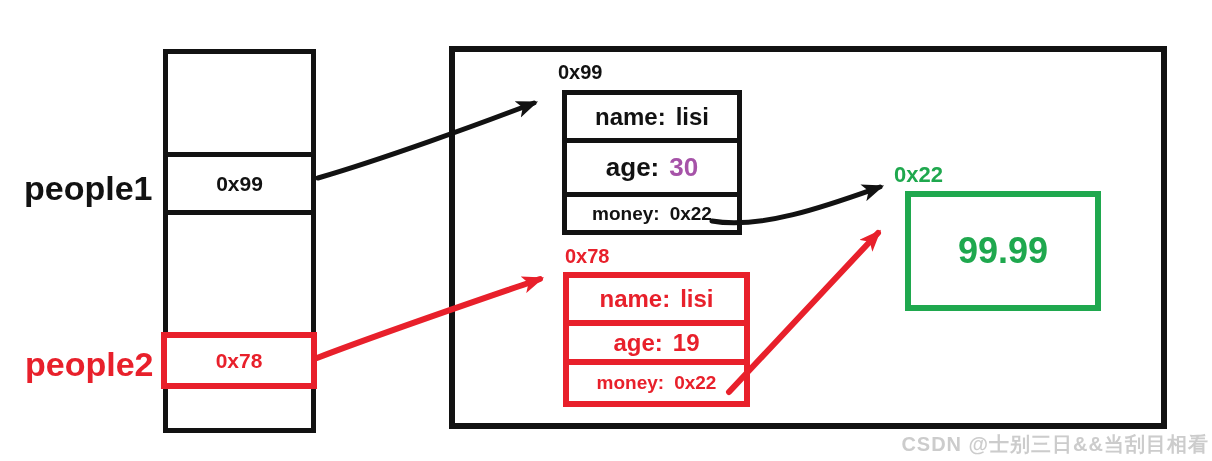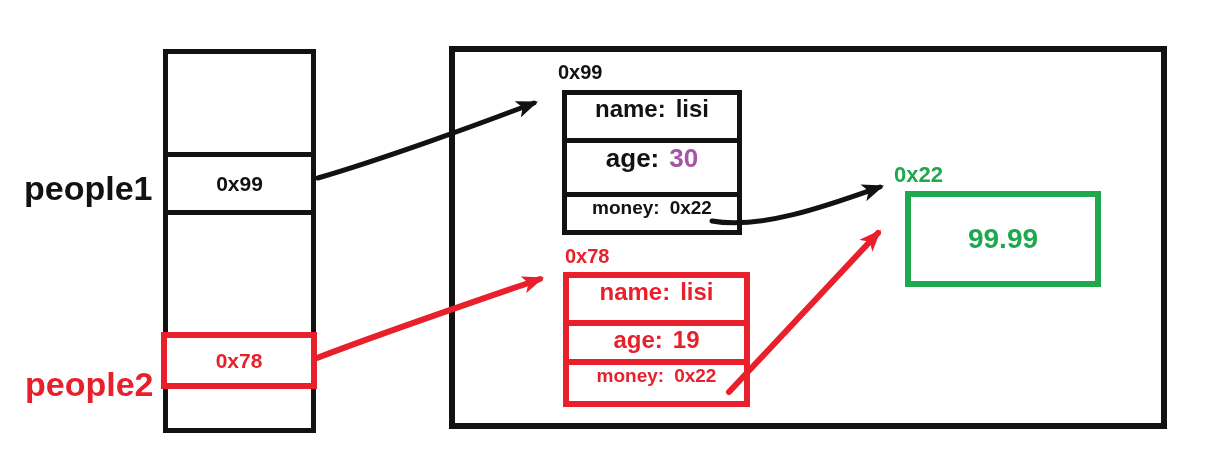--- a/index.html
+++ b/index.html
@@ -32,36 +32,36 @@
     left: 161px; top: 332px; width: 156px; height: 57px;
     border: 6px solid var(--red); box-sizing: border-box;
     display: flex; align-items: center; justify-content: center;
     font-size: 21px; color: var(--red);
     background: #fff;
   }
   .var-label {
     font-size: 34px; color: var(--ink); white-space: nowrap;
   }
   .var-label.l1 { left: 24px; top: 169px; }
-  .var-label.l2 { left: 25px; top: 345px; color: var(--red); margin-top: 20px; }
+  .var-label.l2 { left: 25px; top: 345px; color: var(--red); }
 
   
   .heap-box {
     left: 449px; top: 46px; width: 718px; height: 383px;
     border: 6px solid var(--ink); box-sizing: border-box;
   }
 
   .addr-label { font-size: 20px; white-space: nowrap; }
   .addr-label.a1 { left: 558px; top: 61px; color: var(--ink); }
   .addr-label.a2 { left: 565px; top: 245px; color: var(--red); }
   .addr-label.a3 { left: 894px; top: 162px; color: var(--green); font-size: 22px; }
 
   .obj { box-sizing: border-box; display: flex; flex-direction: column; background: #fff; }
   .obj .row {
-    display: flex; justify-content: center;
+    display: flex; align-items: center; justify-content: center;
     white-space: nowrap; box-sizing: border-box;
   }
   .obj .row .lbl { margin-right: 10px; }
 
   .obj1 {
     left: 562px; top: 90px; width: 180px; height: 145px;
     border: 5px solid var(--ink); color: var(--ink);
   }
   .obj1 .r1 { height: 48px; border-bottom: 5px solid var(--ink); font-size: 24px; }
   .obj1 .r2 { height: 54px; border-bottom: 5px solid var(--ink); font-size: 26px; }
@@ -70,24 +70,24 @@
 
   .obj2 {
     left: 563px; top: 272px; width: 187px; height: 135px;
     border: 6px solid var(--red); color: var(--red);
   }
   .obj2 .r1 { height: 48px; border-bottom: 6px solid var(--red); font-size: 24px; }
   .obj2 .r2 { height: 39px; border-bottom: 6px solid var(--red); font-size: 24px; }
   .obj2 .r3 { flex: 1; font-size: 19px; }
 
   .value-box {
-    left: 905px; top: 191px; width: 196px; height: 96px;
+    left: 905px; top: 191px; width: 196px; height: 120px;
     border: 6px solid var(--green); box-sizing: border-box;
     display: flex; align-items: center; justify-content: center;
-    font-size: 28px; color: var(--green);
+    font-size: 36px; color: var(--green);
   }
 
   
   svg.arrows {
     position: absolute; left: 0; top: 0; width: 1212px; height: 461px;
     pointer-events: none;
   }
   .stroke-ink { stroke: var(--ink); fill: none; stroke-width: 5; stroke-linecap: round; }
   .stroke-red { stroke: var(--red); fill: none; stroke-width: 6; stroke-linecap: round; }
   .head-ink { fill: var(--ink); }
@@ -164,14 +164,15 @@
       <marker id="mk-red" viewBox="0 0 10 8" refX="8" refY="4" markerWidth="22" markerHeight="18" orient="auto" markerUnits="userSpaceOnUse">
         <path class="head-red" d="M0,0 L10,4 L0,8 L2.5,4 Z"></path>
       </marker>
     </defs>
     <path class="stroke-ink" marker-end="url(#mk-ink)" d="M318,178 C380,160 480,124 534,103"></path>
     <path class="stroke-ink" marker-end="url(#mk-ink)" d="M712,221 C762,230 832,204 880,187"></path>
     <path class="stroke-red" marker-end="url(#mk-red)" d="M317,358 C390,330 488,297 540,279"></path>
     <path class="stroke-red" marker-end="url(#mk-red)" d="M729,392 L878,233"></path>
   </svg>
 
+  <div class="abs watermark">CSDN @士别三日&amp;&amp;当刮目相看</div>
 
 </div>
 
 </body></html>

